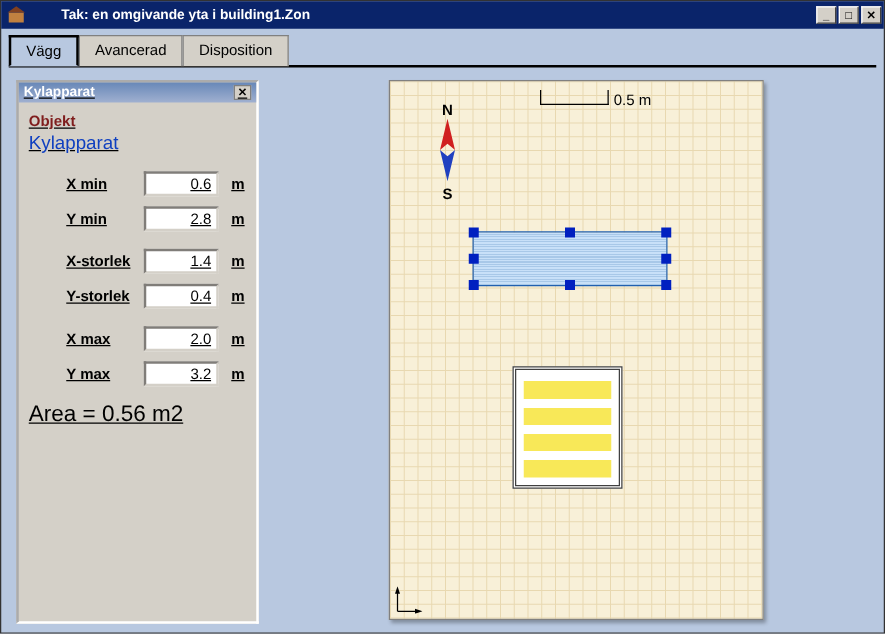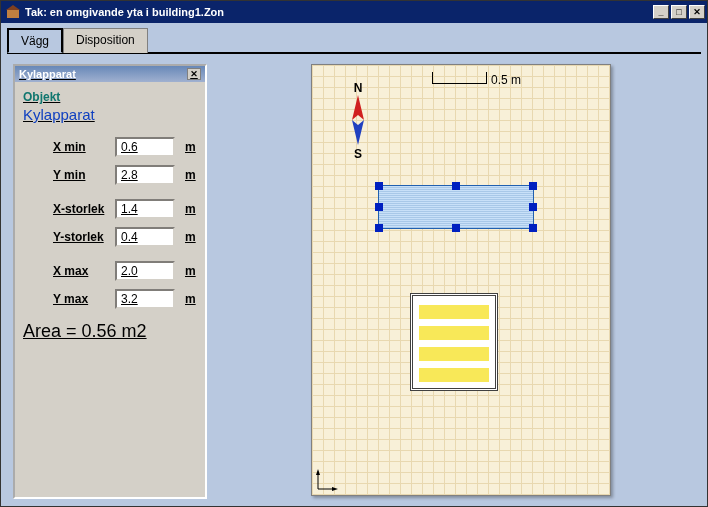--- a/index.html
+++ b/index.html
@@ -1,40 +1,40 @@
 <!DOCTYPE html>
 <html><head>
 <meta charset="utf-8">
 <style>
 * { box-sizing: border-box; margin: 0; padding: 0; }
 body { font-family: Tahoma, Arial, sans-serif; font-size: 11px; background: #fff; }
 
 .window { width: 708px; height: 507px; background: #b8c8e0; border: 1px solid #333; position: relative; }
 .titlebar { height: 22px; background: linear-gradient(#0a246a, #0a246a); color: #fff; display: flex; align-items: center; padding: 0 2px 0 4px; font-weight: bold; font-size: 11px; }
 .titlebar-icon { width: 16px; height: 16px; margin-right: 4px; display: inline-block; }
-.titlebar-text { flex: 1; }
+.titlebar-text { flex: 1; margin-left: 24px; }
 .window-controls { display: flex; gap: 2px; }
 .win-btn { width: 16px; height: 14px; background: #d4d0c8; border: 1px solid #fff; border-right-color: #404040; border-bottom-color: #404040; font-size: 9px; text-align: center; line-height: 12px; color: #000; cursor: pointer; font-family: Marlett, Arial; }
 
 .tabs { display: flex; padding: 4px 0 0 6px; }
 .tab { padding: 4px 12px; background: #d4d0c8; border: 1px solid #808080; border-bottom: none; margin-right: 0; font-size: 12px; cursor: pointer; position: relative; top: 1px; }
 .tab.active { background: #b8c8e0; border: 2px solid #000; border-bottom: 1px solid #b8c8e0; z-index: 2; }
 .tab-line { height: 2px; background: #000; margin: 0 6px; }
 
 .content { display: flex; padding: 10px 12px; gap: 20px; height: calc(100% - 50px); }
 
 .panel { width: 194px; background: #d4d0c8; border: 2px inset #fff; padding: 0; position: relative; text-decoration: underline; }
 .panel-titlebar { background: linear-gradient(#6888b8, #a0b0d0); color: #fff; font-size: 11px; padding: 2px 4px; display: flex; justify-content: space-between; align-items: center; font-weight: bold; }
 .panel-close { width: 14px; height: 12px; background: #d4d0c8; border: 1px solid #808080; color: #000; font-size: 9px; text-align: center; line-height: 10px; cursor: pointer; }
 .panel-body { padding: 8px; }
-.obj-label { font-weight: bold; font-size: 12px; margin-bottom: 2px; color: #0f766e; }
+.obj-label { font-weight: bold; font-size: 12px; margin-bottom: 2px; color: #7f1d1d; }
 .obj-name { color: #1040c0; font-size: 15px; margin-bottom: 14px; }
 .field-row { display: flex; align-items: center; margin-bottom: 8px; }
 .field-label { width: 62px; font-weight: bold; font-size: 12px; margin-left: 30px; }
-.field-input { width: 60px; height: 20px; border: 2px inset #d4d0c8; background: #fff; font-size: 12px; padding: 1px 4px; font-family: inherit; }
+.field-input { width: 60px; height: 20px; border: 2px inset #d4d0c8; background: #fff; font-size: 12px; padding: 1px 4px; font-family: inherit; text-align: right; }
 .field-unit { margin-left: 10px; font-weight: bold; font-size: 12px; }
 .field-gap { height: 6px; }
 .area-text { margin-top: 12px; font-size: 18px; }
 
 .canvas-wrap { flex: 1; display: flex; justify-content: center; }
 .canvas { width: 300px; height: 432px; background: #f8f0d8; border: 1px solid #808080; position: relative; box-shadow: 2px 2px 3px rgba(0,0,0,0.3); background-image: 
   linear-gradient(#e8d8b0 1px, transparent 1px),
   linear-gradient(90deg, #e8d8b0 1px, transparent 1px);
 background-size: 11px 11px; }
 
@@ -78,20 +78,21 @@
     <span class="titlebar-text">Tak: en omgivande yta i building1.Zon</span>
     <div class="window-controls">
       <div class="win-btn">_</div>
       <div class="win-btn">□</div>
       <div class="win-btn">✕</div>
     </div>
   </div>
 
   <div class="tabs">
     <div class="tab active">Vägg</div>
+    <div class="tab">Avancerad</div>
     <div class="tab">Disposition</div>
   </div>
   <div class="tab-line"></div>
 
   <div class="content">
     <div class="panel">
       <div class="panel-titlebar">
         <span>Kylapparat</span>
         <span class="panel-close">✕</span>
       </div>

